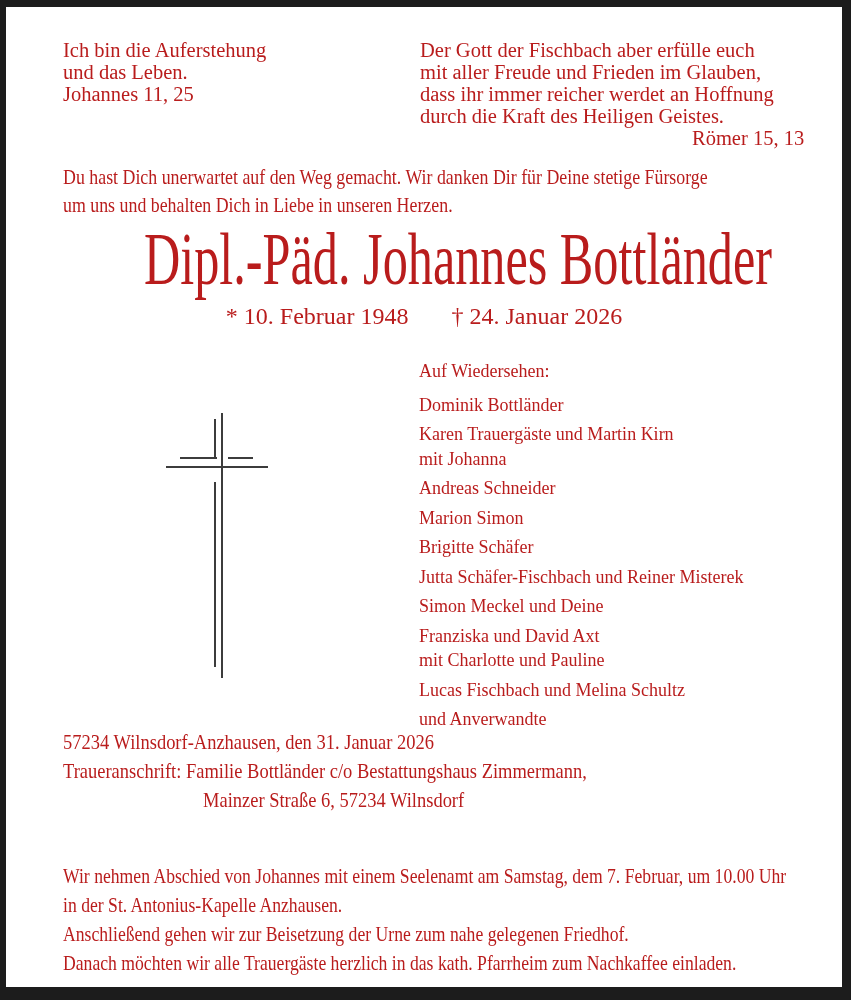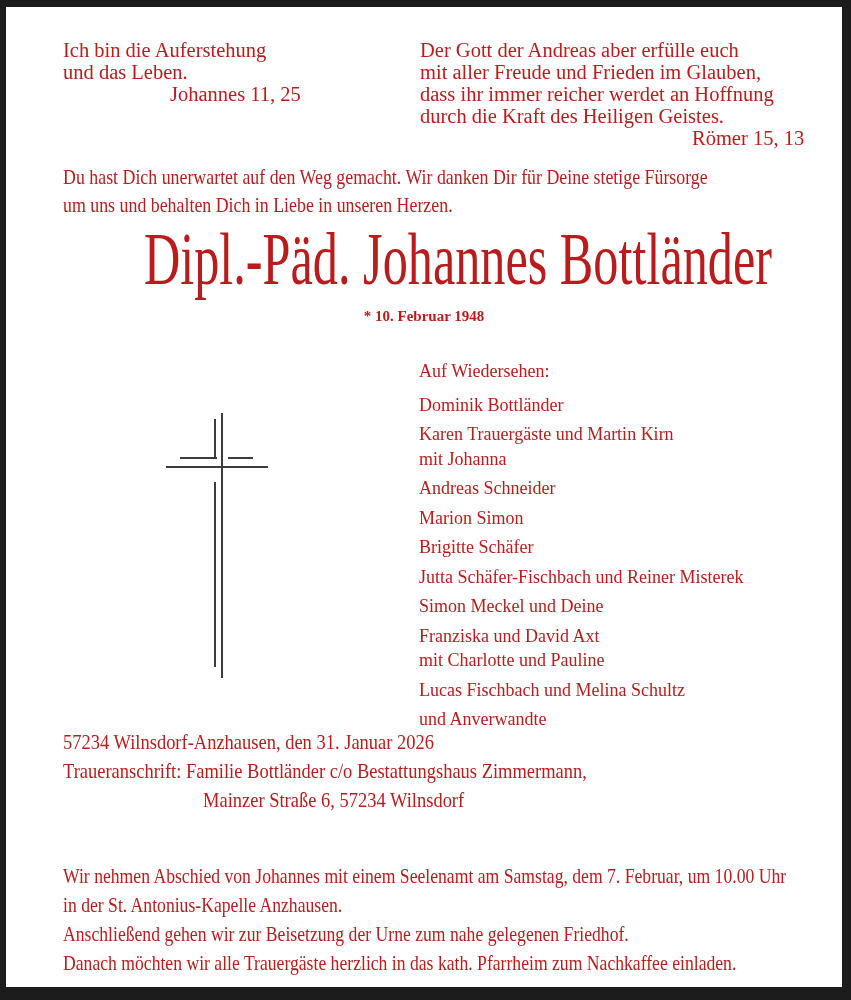--- a/index.html
+++ b/index.html
@@ -11,35 +11,35 @@
     font-family:"Liberation Serif","DejaVu Serif",serif;
     color:#b91c1c;
   }
   .abs{position:absolute;}
   
   .quote{font-size:20.5px;line-height:22px;}
   .quote-left{left:57px;top:32px;width:330px;}
   .quote-right{left:414px;top:32px;width:400px;}
   .q-line{white-space:nowrap;}
   .q-source{white-space:nowrap;}
-  .quote-left .q-source{margin-left:107px;}
+  .quote-left .q-source{}
   .quote-right .q-source{margin-left:272px;}
   
   .cond{transform:scaleX(0.85);transform-origin:0 50%;white-space:nowrap;}
   
   .intro{left:57px;top:156px;width:780px;font-size:21px;line-height:28px;}
   
   .title{
     left:0;top:212px;width:100%;text-align:center;
     font-size:75px;line-height:80px;font-weight:400;
     transform:scaleX(0.67);transform-origin:50% 50%;white-space:nowrap;
   }
   
   .dates{left:0;top:296px;width:100%;display:flex;justify-content:center;gap:43px;
-         font-size:15px;line-height:26px;font-weight:bold;}
+         font-size:24px;line-height:26px;}
   .date-item{white-space:nowrap;}
   
   .cross{left:154px;top:398px;width:120px;height:285px;}
   
   .farewell{left:413px;top:352px;width:410px;font-size:18px;}
   .farewell-heading{line-height:24.5px;margin-bottom:9px;white-space:nowrap;}
   .name-group{margin-bottom:5px;}
   .name-line{line-height:24.5px;white-space:nowrap;}
   
   .address{left:57px;top:721px;width:760px;font-size:21px;}
@@ -60,38 +60,39 @@
 
     <div class="q-line">Ich bin die Auferstehung</div>
         <div class="q-line">und das Leben.</div>
       </div>
     <div class="q-source">Johannes 11, 25</div>
   </div>
 
   <div class="abs quote quote-right">
     <div>
 
-    <div class="q-line">Der Gott der Andreas aber erfülle euch</div>
+    <div class="q-line">Der Gott der Fischbach aber erfülle euch</div>
         <div class="q-line">mit aller Freude und Frieden im Glauben,</div>
         <div class="q-line">dass ihr immer reicher werdet an Hoffnung</div>
         <div class="q-line">durch die Kraft des Heiligen Geistes.</div>
       </div>
     <div class="q-source">Römer 15, 13</div>
   </div>
 
   <div class="abs intro">
 
   <div class="cond">Du hast Dich unerwartet auf den Weg gemacht. Wir danken Dir für Deine stetige Fürsorge</div>
       <div class="cond">um uns und behalten Dich in Liebe in unseren Herzen.</div>
     </div>
 
   <div class="abs title">Dipl.-Päd. Johannes Bottländer</div>
 
   <div class="abs dates">
     <span class="date-item">* 10. Februar 1948</span>
+    <span class="date-item">† 24. Januar 2026</span>
   </div>
 
   <svg class="abs cross" viewBox="0 0 120 285" xmlns="http://www.w3.org/2000/svg">
     <g stroke="#3c3c3c" stroke-width="2" shape-rendering="crispEdges">
       <line x1="62" y1="8" x2="62" y2="273"></line>
       <line x1="55" y1="14" x2="55" y2="53"></line>
       <line x1="55" y1="77" x2="55" y2="262"></line>
       <line x1="6" y1="62" x2="108" y2="62"></line>
       <line x1="20" y1="53" x2="57" y2="53"></line>
       <line x1="68" y1="53" x2="93" y2="53"></line>

